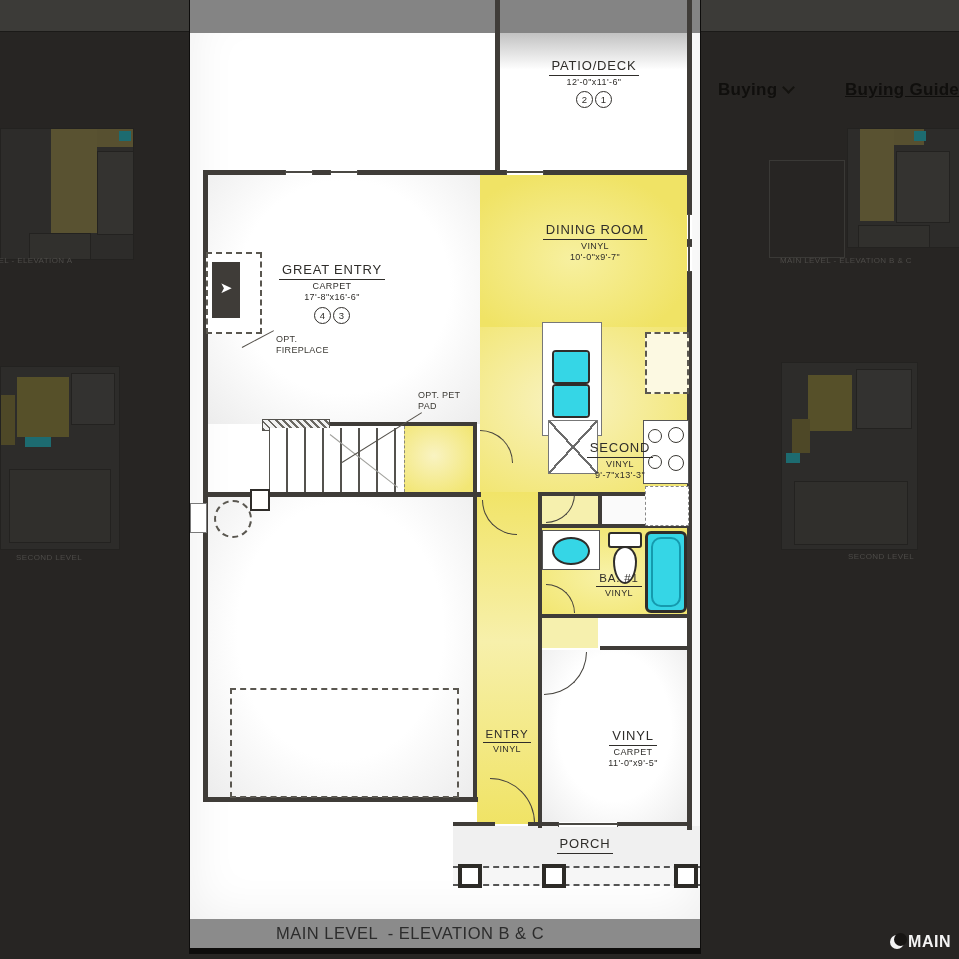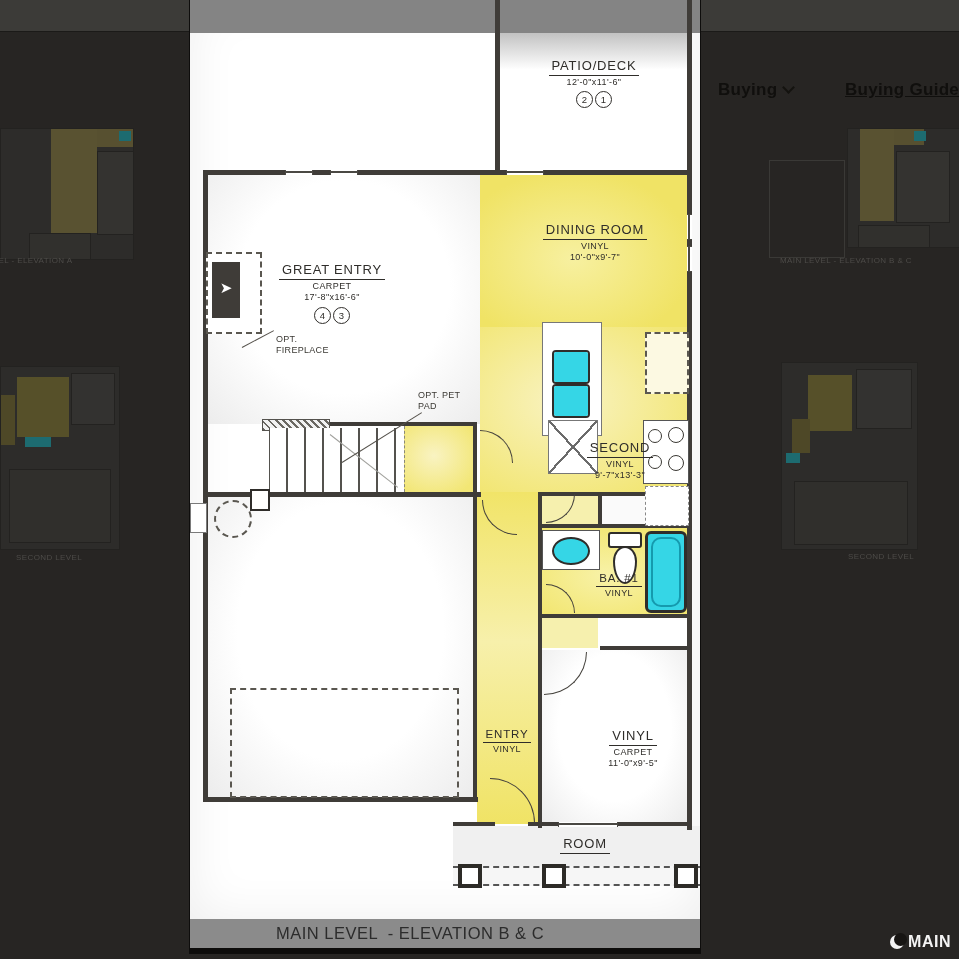--- a/index.html
+++ b/index.html
@@ -234,21 +234,21 @@
     <div class="abs arc br" style="left:356px;top:494px;width:28px;height:28px;"></div>
     <div class="abs arc tr" style="left:356px;top:584px;width:28px;height:28px;"></div>
     <div class="abs arc br" style="left:354px;top:652px;width:42px;height:42px;"></div>
     <div class="abs arc tr" style="left:300px;top:778px;width:44px;height:44px;"></div>
 
     <div class="abs" style="left:263px;top:866px;width:247px;height:16px;border-top:2px dashed #555;border-bottom:2px dashed #555;background:#f6f6f6;"></div>
     <div class="abs post" style="left:268px;top:864px;"></div>
     <div class="abs post" style="left:352px;top:864px;"></div>
     <div class="abs post" style="left:484px;top:864px;"></div>
     <div class="abs rlabel" style="left:350px;top:834px;width:90px;">
-      <span class="rname">ROOM</span>
+      <span class="rname">PORCH</span>
     </div>
   </div>
 
   <div class="abs capband">MAIN LEVEL  - ELEVATION B &amp; C</div>
 </div>
 
 <div class="wm">
   <span class="crescent"></span>
   <span>MAIN</span>
 </div>

